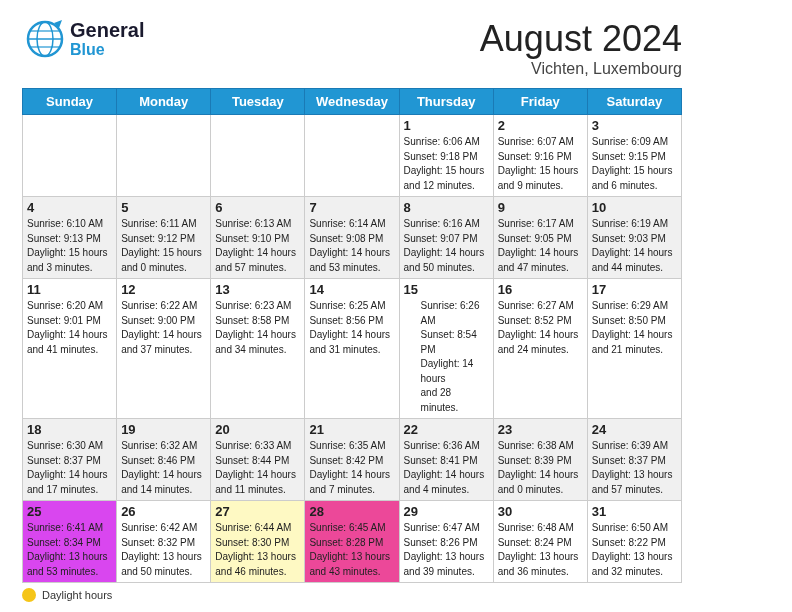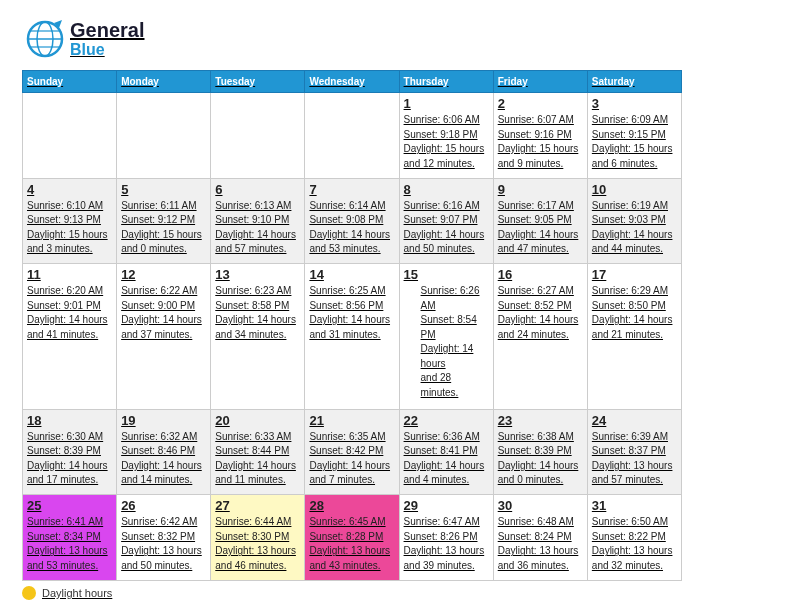--- a/index.html
+++ b/index.html
@@ -9,21 +9,20 @@
       width: 792px;
       height: 612px;
       overflow: hidden;
     }
     .page {
       width: 704px;
       height: 612px;
       padding: 18px 22px 12px 22px;
       display: flex;
       flex-direction: column;
-      text-decoration: underline;
     }
     .header {
       display: flex;
       justify-content: space-between;
       align-items: flex-start;
       margin-bottom: 10px;
     }
     .logo {
       display: flex;
       flex-direction: column;
@@ -44,24 +43,24 @@
     .calendar {
       flex: 1;
       border: 1px solid #ccc;
       border-collapse: collapse;
       width: 100%;
       table-layout: fixed;
     }
     .calendar th {
       background: #2196d3;
       color: #fff;
-      font-size: 10px;
+      font-size: 13px;
       font-weight: bold;
       padding: 5px 4px;
-      text-align: left;
+      text-align: center;
       border: 1px solid #1a7ab5;
     }
     .calendar td {
       vertical-align: top;
       border: 1px solid #ccc;
       padding: 3px 4px;
       font-size: 10.5px;
       color: #222;
       background: #fff;
       height: 82px;
@@ -118,20 +117,24 @@
             <line x1="8" y1="29" x2="38" y2="29" stroke="#2196d3" stroke-width="1.2"></line>
 
             <polyline points="32,5 40,2 37,10" fill="#2196d3" stroke="none"></polyline>
           </svg>
         </div>
         <div style="display:flex;flex-direction:column;line-height:1.1;">
           <span style="font-size:20px;font-weight:bold;color:#1a1a2e;">General</span>
           <span style="font-size:16px;font-weight:bold;color:#2196d3;">Blue</span>
         </div>
       </div>
+    </div>
+    <div class="title-area">
+      <div class="month-title">August 2024</div>
+      <div class="location">Vichten, Luxembourg</div>
     </div>
   </div>
 
   <table class="calendar">
     <thead>
       <tr>
         <th>Sunday</th>
         <th>Monday</th>
         <th>Tuesday</th>
         <th>Wednesday</th>
@@ -267,21 +270,21 @@
             <div class="day-info" style="white-space: pre-line;">Sunrise: 6:29 AM
 Sunset: 8:50 PM
 Daylight: 14 hours
 and 21 minutes.</div>
           </td>
         </tr>
         <tr>
           <td style="background: rgb(240, 240, 240);">
             <span class="day-num">18</span>
             <div class="day-info" style="white-space: pre-line;">Sunrise: 6:30 AM
-Sunset: 8:39 PM
+Sunset: 8:37 PM
 Daylight: 14 hours
 and 17 minutes.</div>
           </td>
           <td style="background: rgb(240, 240, 240);">
             <span class="day-num">19</span>
             <div class="day-info" style="white-space: pre-line;">Sunrise: 6:32 AM
 Sunset: 8:46 PM
 Daylight: 14 hours
 and 14 minutes.</div>
           </td>

